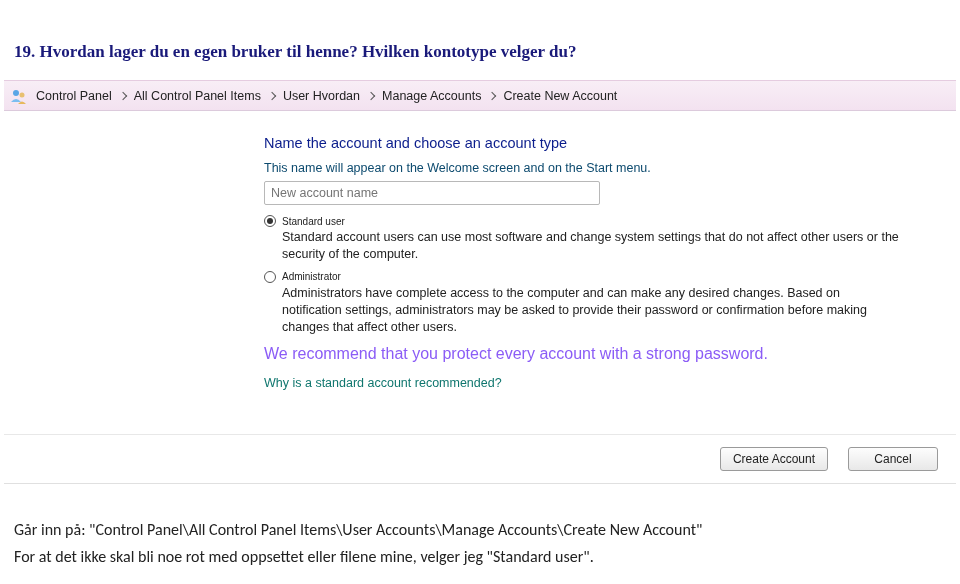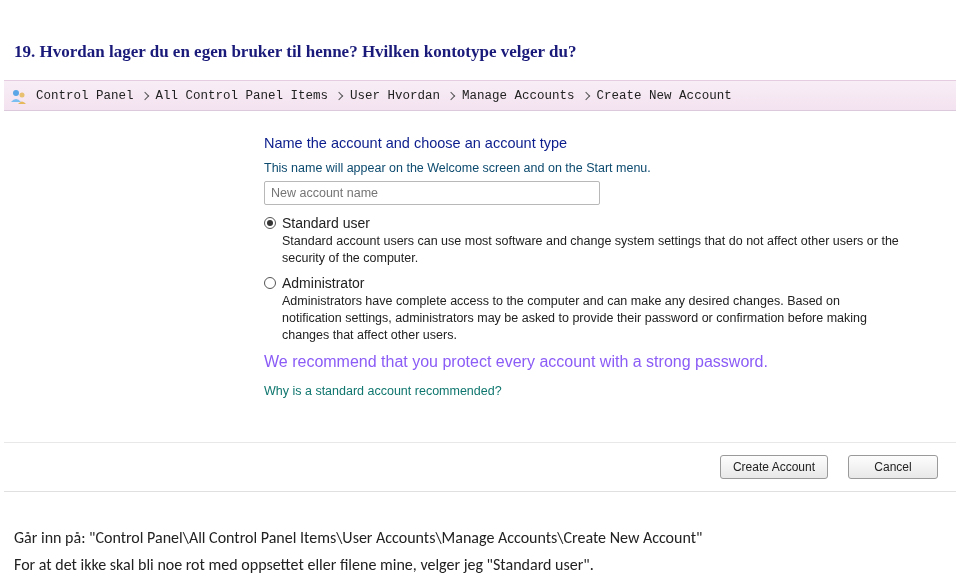--- a/index.html
+++ b/index.html
@@ -38,21 +38,20 @@
       margin-right: 6px;
       display: flex; align-items: center; justify-content: center;
     }
     .bc-item {
       display: flex;
       align-items: center;
       font-size: 12.5px;
       color: #222;
       padding: 0 2px;
       white-space: nowrap;
-      font-family: Liberation Mono, monospace;
     }
     .chevron {
       margin: 0 6px;
       width: 6px; height: 6px;
       border-top: 1px solid #555;
       border-right: 1px solid #555;
       transform: rotate(45deg);
     }
     .panel-content {
       padding: 24px 0 12px 260px;
@@ -95,21 +94,21 @@
       align-items: center;
       justify-content: center;
       margin-right: 6px;
     }
     .radio-dot {
       width: 6px; height: 6px;
       background: #333;
       border-radius: 50%;
     }
     .radio-label {
-      font-size: 14px;
+      font-size: 10px;
       color: #222;
     }
     .radio-desc {
       font-size: 12.5px;
       color: #222;
       margin-left: 18px;
       margin-bottom: 8px;
       max-width: 618px;
       line-height: 1.35;
     }

